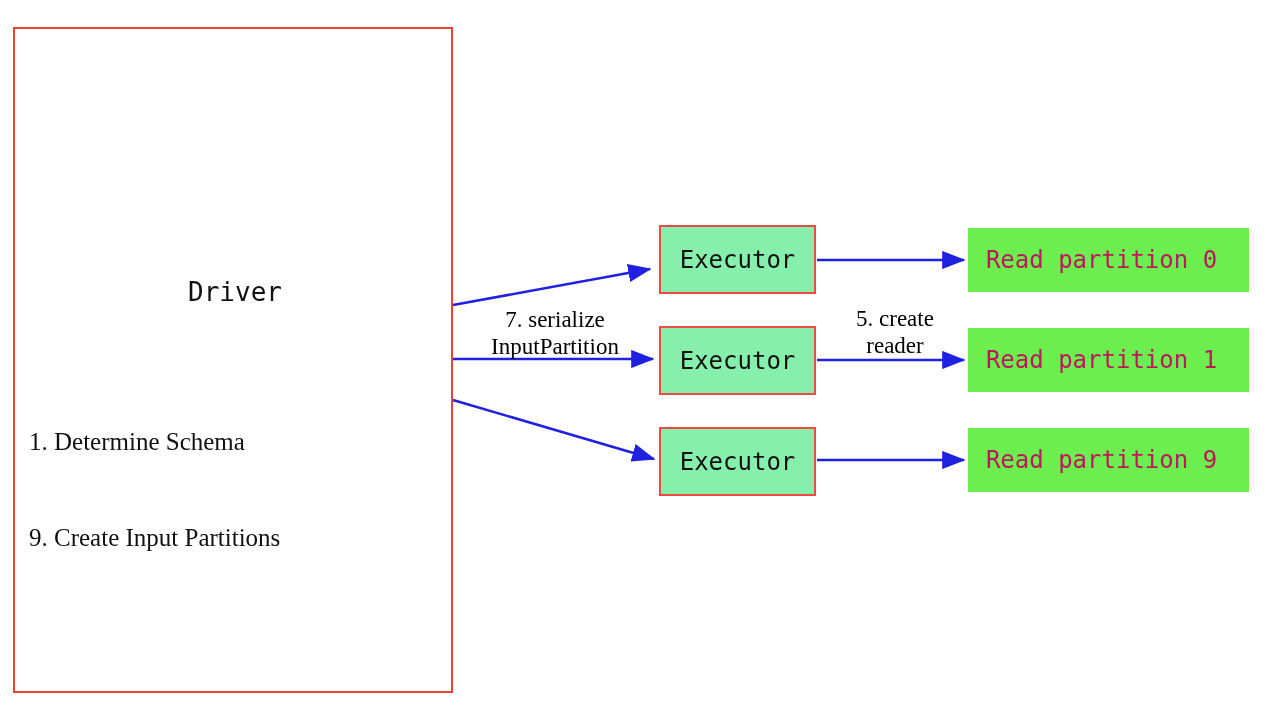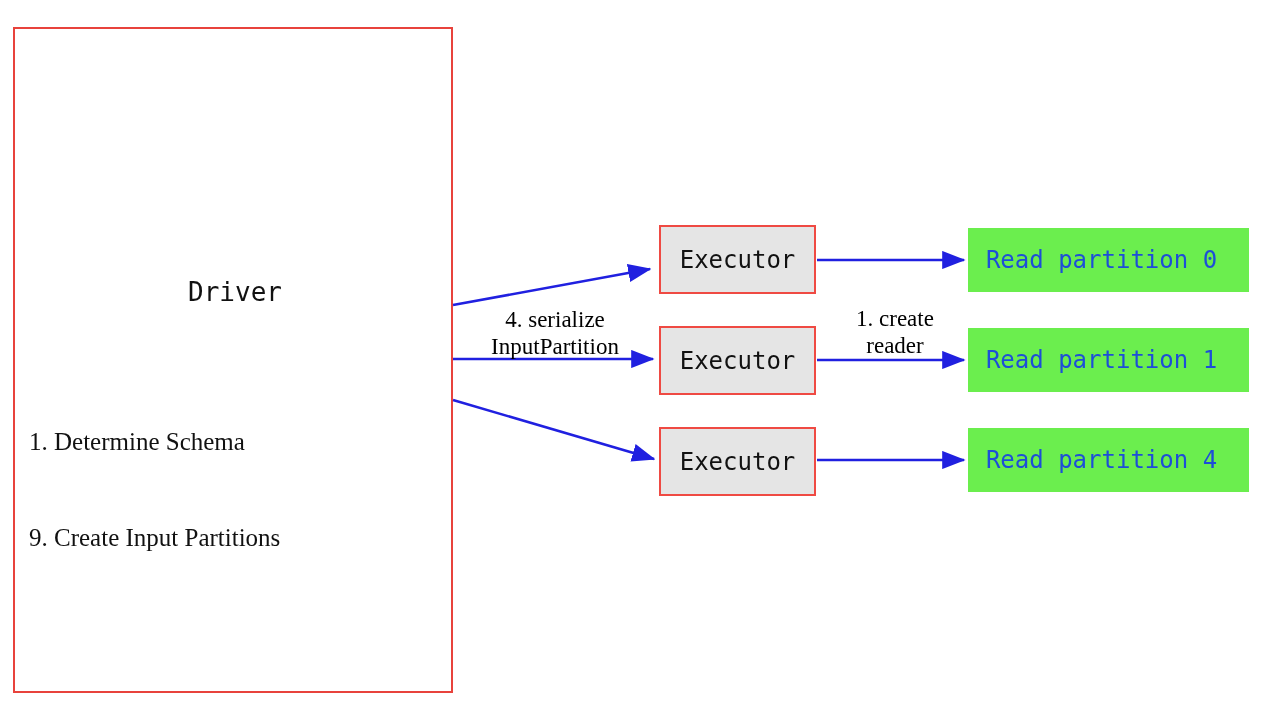--- a/index.html
+++ b/index.html
@@ -51,21 +51,21 @@
   }
   .driver-list div {
     white-space: pre;
     font-family: Liberation Serif, serif;
   }
 
   .executor-box {
     width: 157px;
     height: 69px;
     border: 2px solid #ef4a43;
-    background: #e5e5e5;
+    background: #86efac;
     left: 659px;
   }
   .executor-box .label {
     position: absolute;
     left: 0;
     top: 0;
     width: 153px;
     height: 65px;
     display: flex;
     align-items: center;
@@ -90,21 +90,21 @@
     position: absolute;
     left: 0;
     top: 0;
     width: 267px;
     height: 64px;
     display: flex;
     align-items: center;
     justify-content: center;
     font-family: "DejaVu Sans Mono", "Liberation Mono", monospace;
     font-size: 24px;
-    color: #1d4ed8;
+    color: #be185d;
     white-space: pre;
   }
   .green-1 { top: 228px; }
   .green-2 { top: 328px; text-align: right; }
   .green-3 { top: 428px; }
 
   .arrow-layer {
     position: absolute;
     left: 0;
     top: 0;
@@ -156,39 +156,39 @@
     <div class="label">Executor</div>
   </div>
 
   <div class="box green-box green-1">
     <div class="label">Read partition 0</div>
   </div>
   <div class="box green-box green-2">
     <div class="label">Read partition 1</div>
   </div>
   <div class="box green-box green-3">
-    <div class="label">Read partition 4</div>
+    <div class="label">Read partition 9</div>
   </div>
 
   <svg class="arrow-layer" viewBox="0 0 1270 710" width="1270" height="710" xmlns="http://www.w3.org/2000/svg">
     <defs>
       <marker id="ah" markerWidth="9" markerHeight="7" refX="8.4" refY="3.5" orient="auto" markerUnits="strokeWidth">
         <path d="M0,0 L9,3.5 L0,7 Z" fill="#2020e0"></path>
       </marker>
     </defs>
 
     <line x1="453" y1="305" x2="650" y2="269" stroke="#2020e0" stroke-width="2.6" marker-end="url(#ah)"></line>
 
     <line x1="453" y1="359" x2="653" y2="359" stroke="#2020e0" stroke-width="2.6" marker-end="url(#ah)"></line>
 
     <line x1="453" y1="400" x2="654" y2="459" stroke="#2020e0" stroke-width="2.6" marker-end="url(#ah)"></line>
 
     <line x1="817" y1="260" x2="964" y2="260" stroke="#2020e0" stroke-width="2.6" marker-end="url(#ah)"></line>
     <line x1="817" y1="360" x2="964" y2="360" stroke="#2020e0" stroke-width="2.6" marker-end="url(#ah)"></line>
     <line x1="817" y1="460" x2="964" y2="460" stroke="#2020e0" stroke-width="2.6" marker-end="url(#ah)"></line>
   </svg>
 
-  <div class="edge-label label-serialize">4. serialize
+  <div class="edge-label label-serialize">7. serialize
 InputPartition</div>
-  <div class="edge-label label-create">1. create
+  <div class="edge-label label-create">5. create
 reader</div>
 
 </div>
 
 </body></html>

